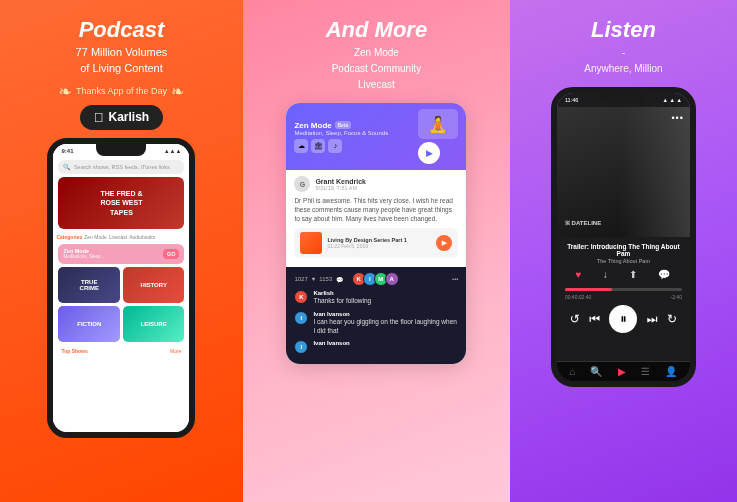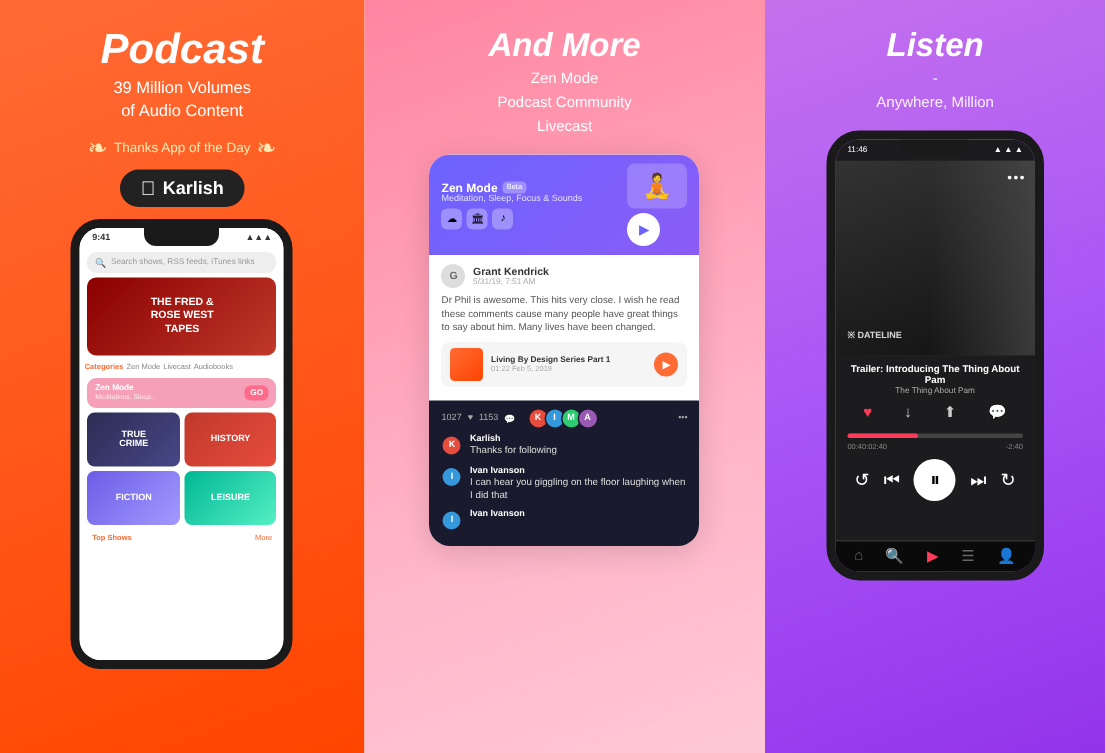--- a/index.html
+++ b/index.html
@@ -18,21 +18,21 @@
       height: 502px;
       background: linear-gradient(160deg, #FF6B35 0%, #FF4500 100%);
       display: flex;
       flex-direction: column;
       align-items: center;
       padding: 18px 12px 10px;
       position: relative;
       overflow: hidden;
     }
     .panel1-title {
-      font-size: 28px;
+      font-size: 22px;
       font-weight: 800;
       font-style: italic;
       color: #fff;
       text-align: center;
       line-height: 1.1;
     }
     .panel1-subtitle {
       font-size: 11px;
       color: #fff;
       text-align: center;
@@ -563,22 +563,22 @@
     }
     .tab-icon { font-size: 10px; color: #666; }
     .tab-icon-active { color: #FF3B5C; }
   </style>
 </head>
 <body>
 
 <div class="panel1">
   <div class="panel1-title">Podcast</div>
   <div class="panel1-subtitle">
-    <span>39 Million Volumes</span><br>
-    <span>of Audio Content</span>
+    <span>77 Million Volumes</span><br>
+    <span>of Living Content</span>
   </div>
   <div class="laurel-badge">
     <div class="laurel-row">
       <span class="laurel-leaf">❧</span>
       <span class="laurel-text">Thanks App of the Day</span>
       <span class="laurel-leaf">❧</span>
     </div>
     <div class="featured-badge">
       <span class="featured-badge-apple"></span>
       <span class="featured-badge-text">Karlish</span>

